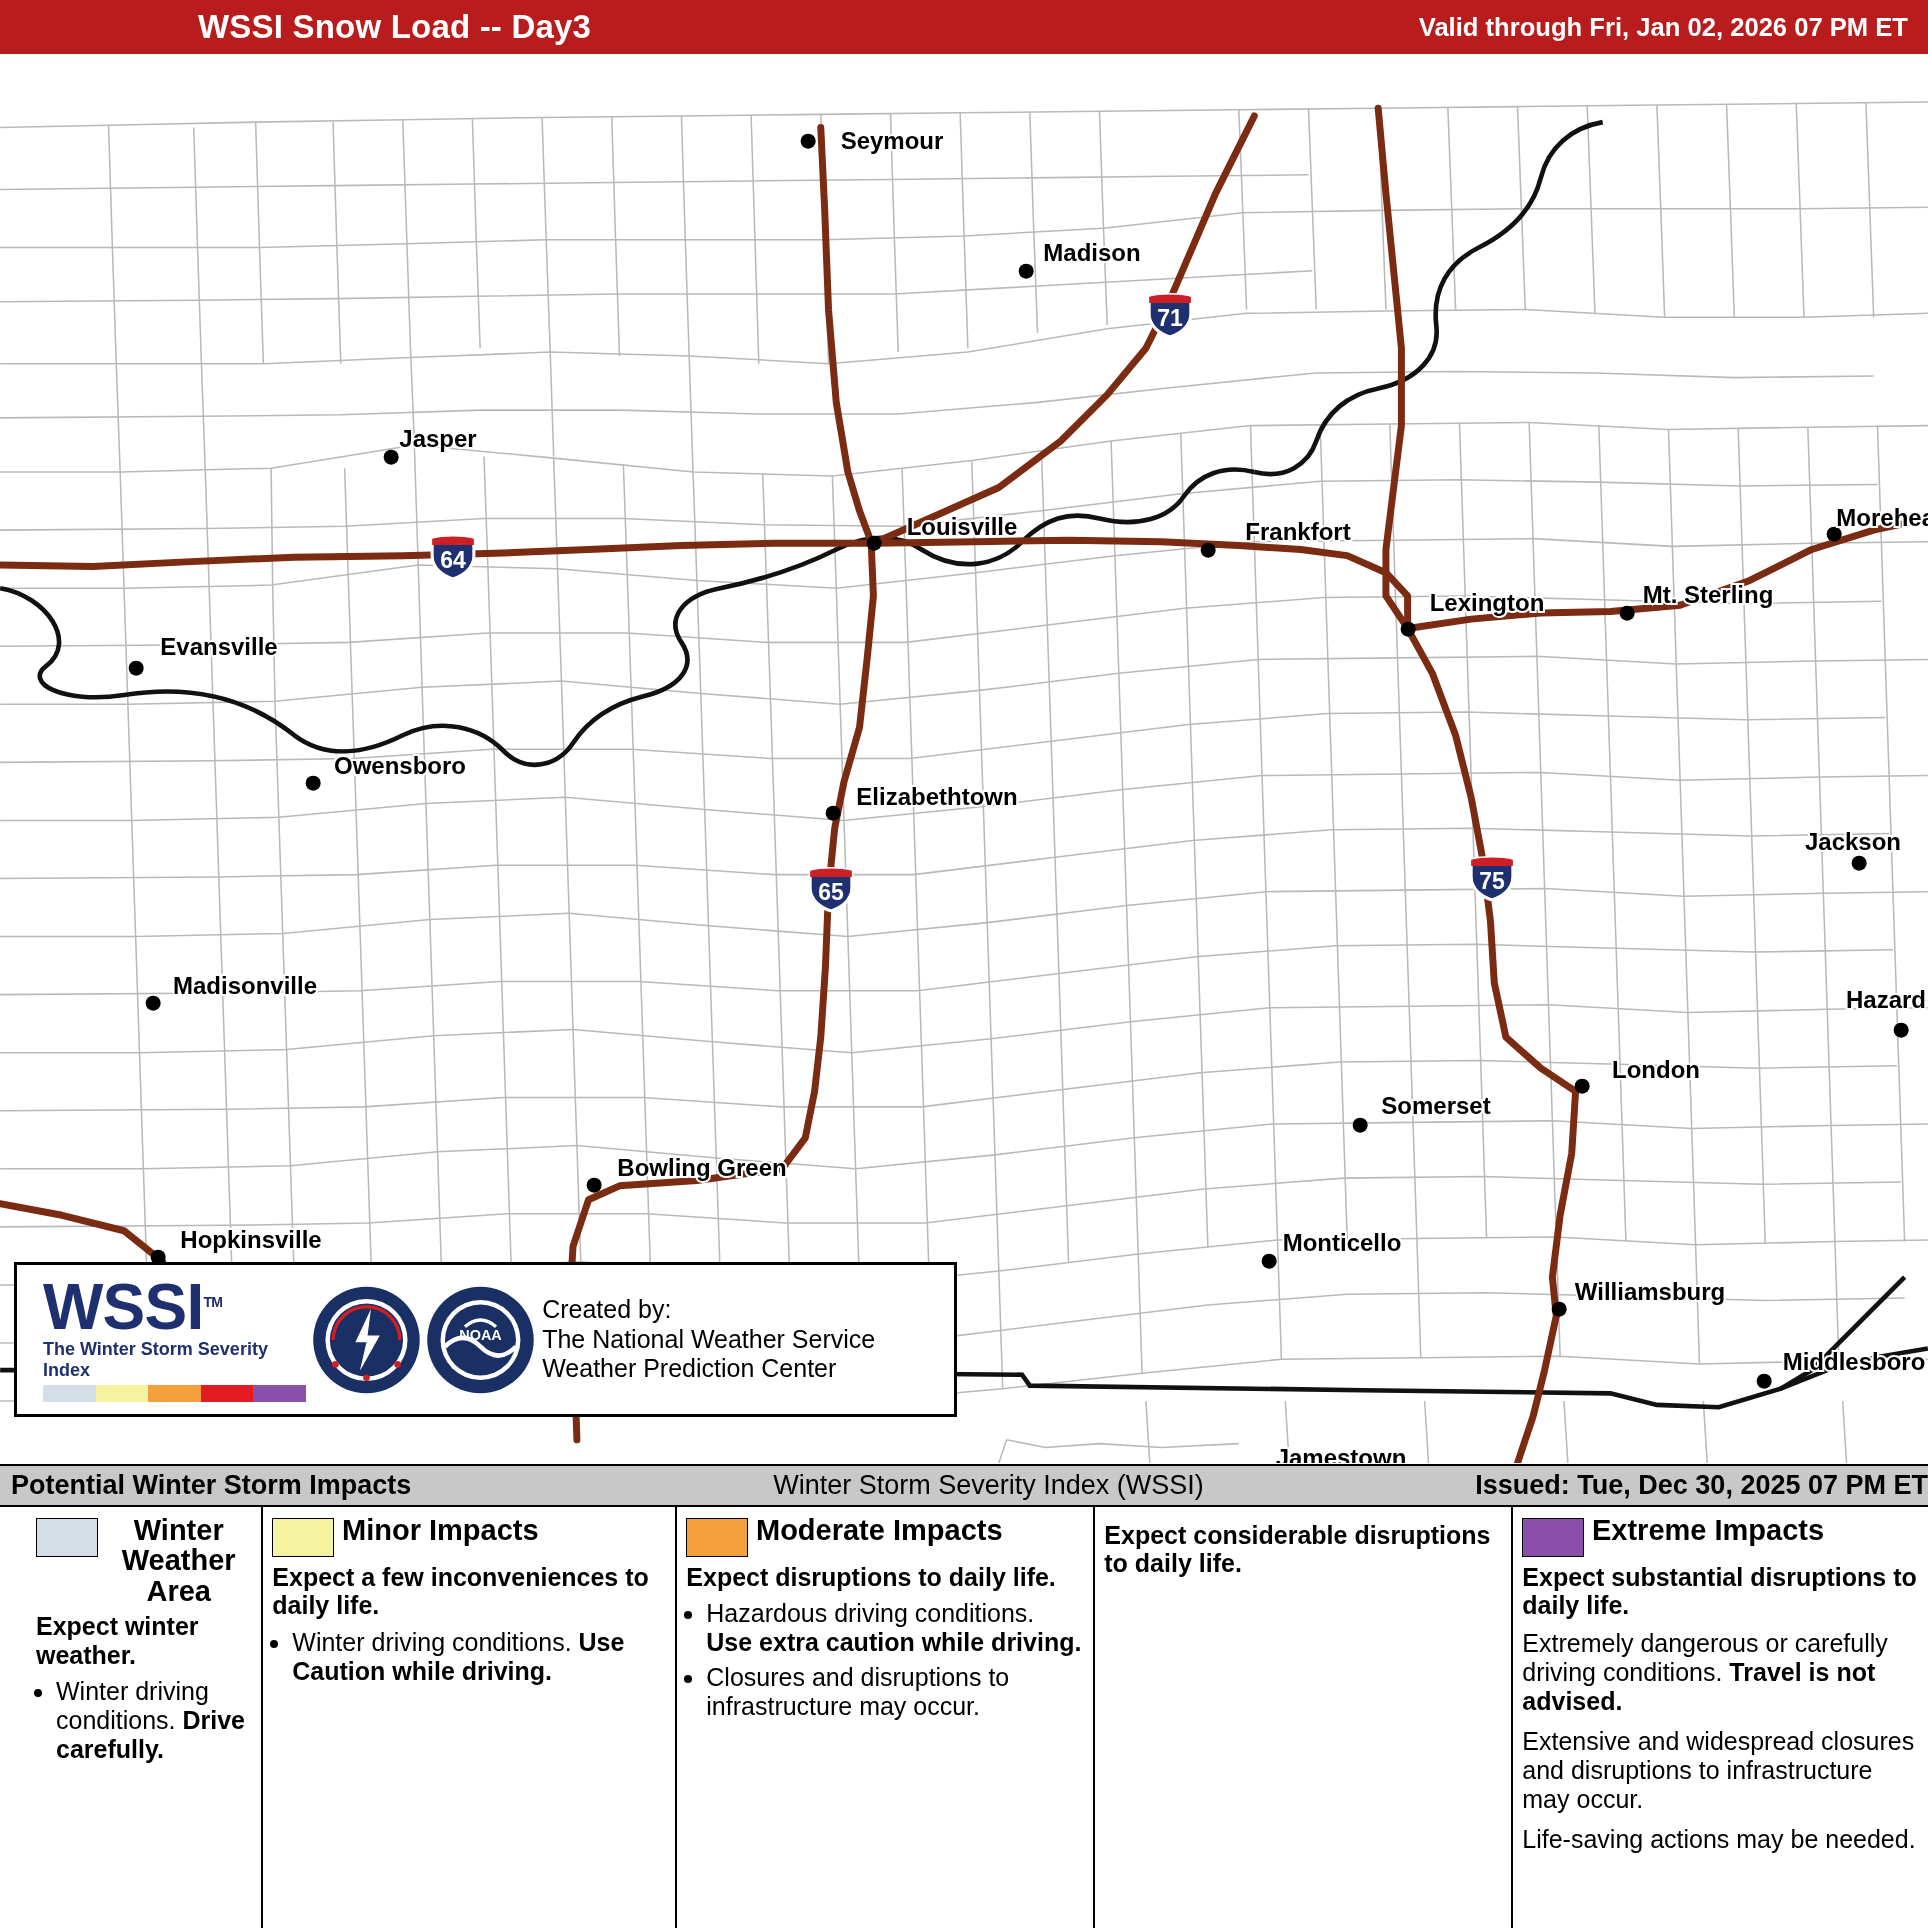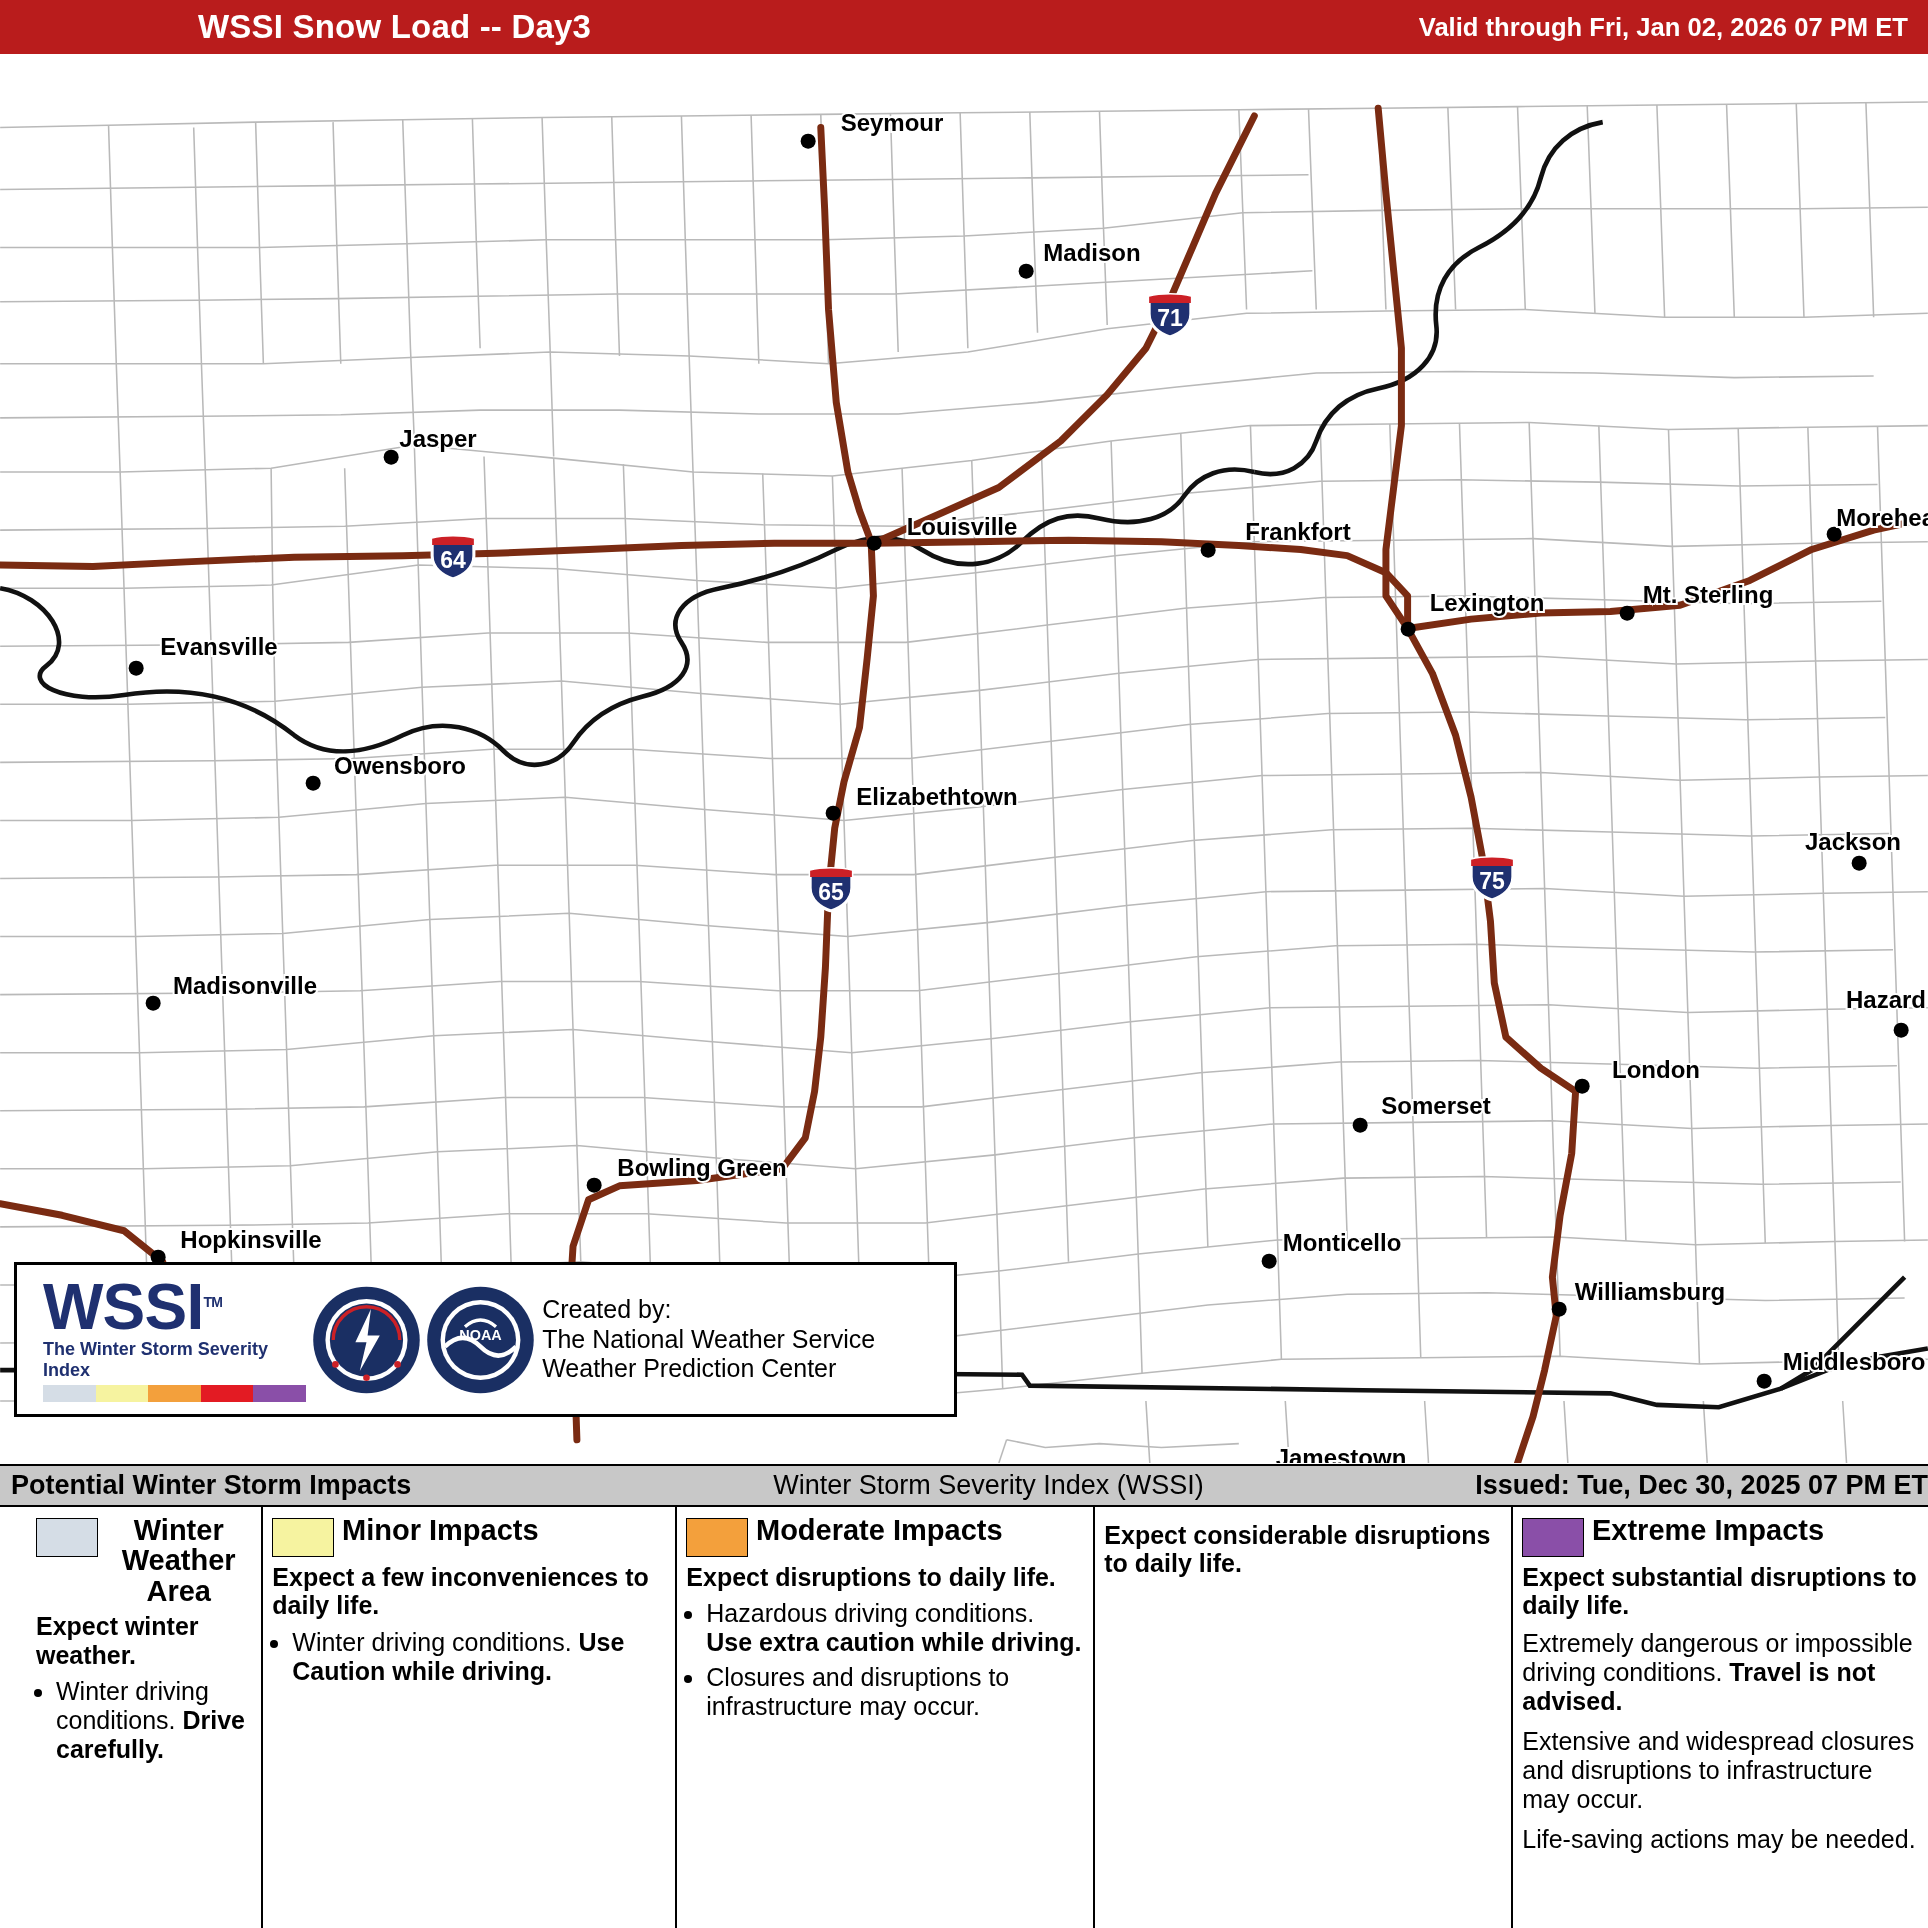--- a/index.html
+++ b/index.html
@@ -418,21 +418,21 @@
   <div class="city-dot" style="left:153px; top:949px;"></div>
   <div class="city-dot" style="left:1901px; top:976px;"></div>
   <div class="city-dot" style="left:1582px; top:1032px;"></div>
   <div class="city-dot" style="left:1360px; top:1071px;"></div>
   <div class="city-dot" style="left:594px; top:1131px;"></div>
   <div class="city-dot" style="left:1269px; top:1207px;"></div>
   <div class="city-dot" style="left:158px; top:1203px;"></div>
   <div class="city-dot" style="left:1559px; top:1255px;"></div>
   <div class="city-dot" style="left:1764px; top:1327px;"></div>
 
-  <div class="city-label" style="left:892px; top:69px;">Seymour</div>
+  <div class="city-label" style="left:892px; top:87px;">Seymour</div>
   <div class="city-label" style="left:1092px; top:199px;">Madison</div>
   <div class="city-label" style="left:438px; top:385px;">Jasper</div>
   <div class="city-label" style="left:962px; top:473px;">Louisville</div>
   <div class="city-label" style="left:1298px; top:478px;">Frankfort</div>
   <div class="city-label" style="left:1893px; top:464px;">Morehead</div>
   <div class="city-label" style="left:1487px; top:549px;">Lexington</div>
   <div class="city-label" style="left:1708px; top:541px;">Mt. Sterling</div>
   <div class="city-label" style="left:219px; top:593px;">Evansville</div>
   <div class="city-label" style="left:400px; top:712px;">Owensboro</div>
   <div class="city-label" style="left:937px; top:743px;">Elizabethtown</div>
@@ -536,20 +536,20 @@
     <div class="lead">Expect considerable disruptions to daily life.</div>
   </div>
 
   <div class="legcol c4">
     <div class="head">
       <div class="swatch" style="background:#8a4fa8"></div>
       <div class="headtext">Extreme Impacts</div>
     </div>
     <div class="lead">Expect substantial disruptions to daily life.</div>
     <div class="body">
-      <p><span>Extremely dangerous or impossible driving conditions. </span><b>Travel is not advised.</b></p>
+      <p><span>Extremely dangerous or carefully driving conditions. </span><b>Travel is not advised.</b></p>
       <p><span>Extensive and widespread closures and disruptions to infrastructure may occur.</span></p>
       <p><span>Life-saving actions may be needed.</span></p>
     </div>
   </div>
 
 </div>
 
 
 </body></html>

